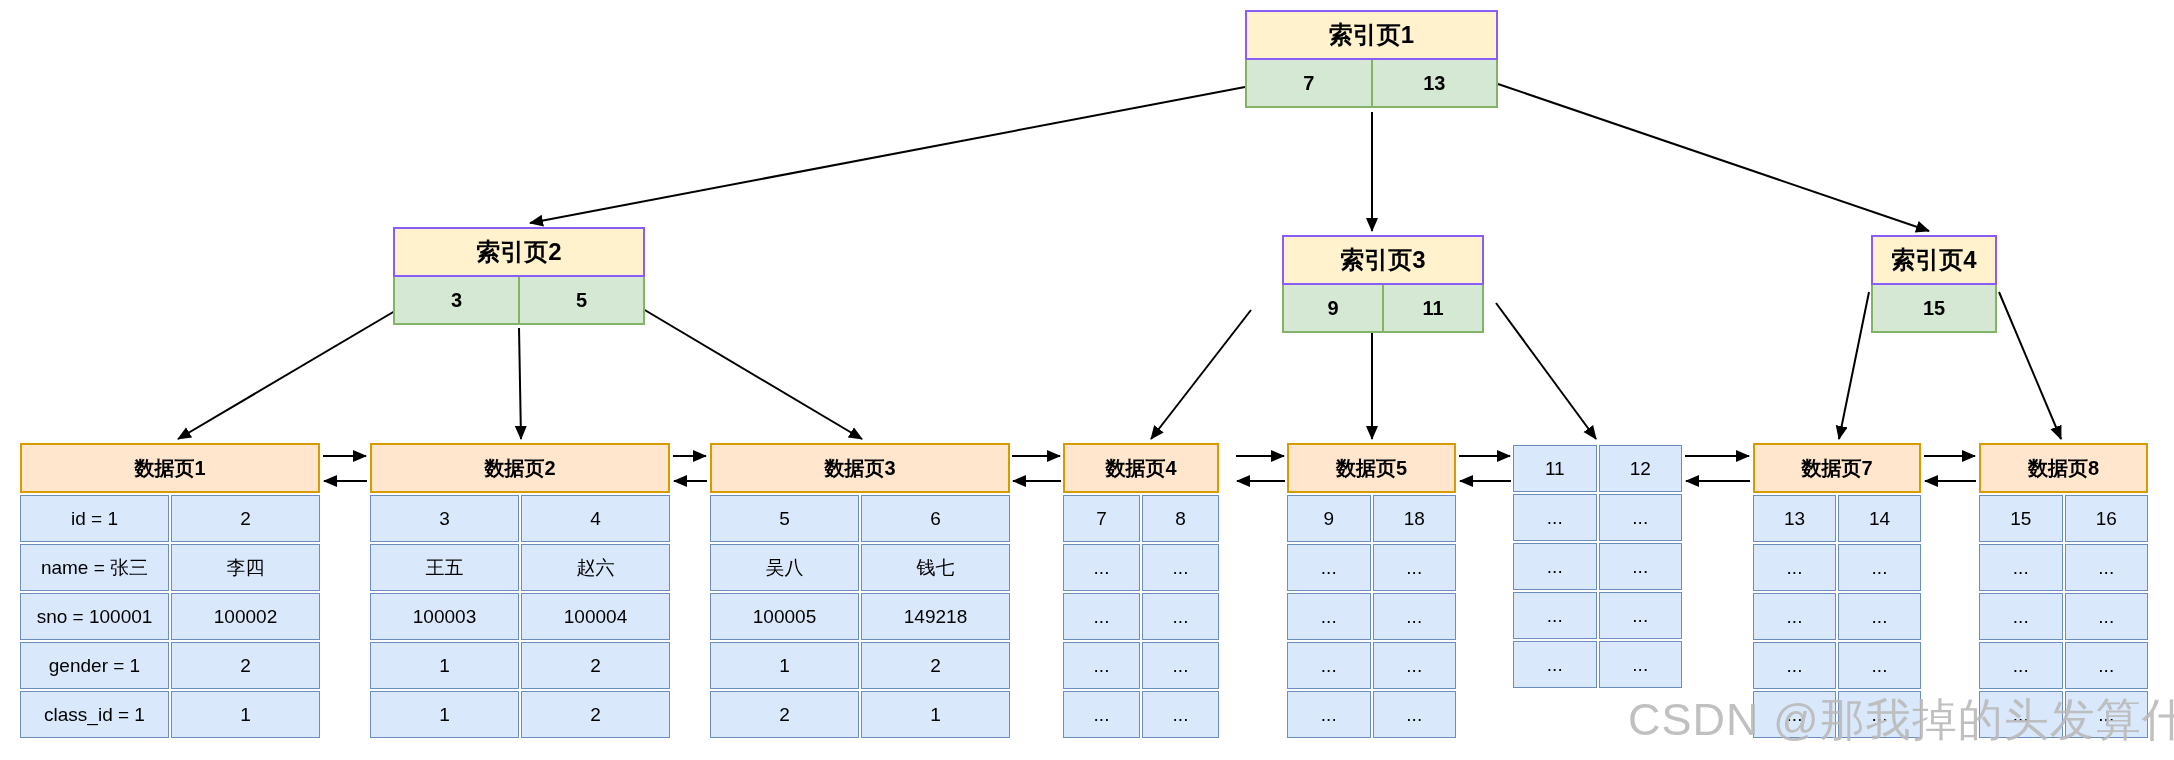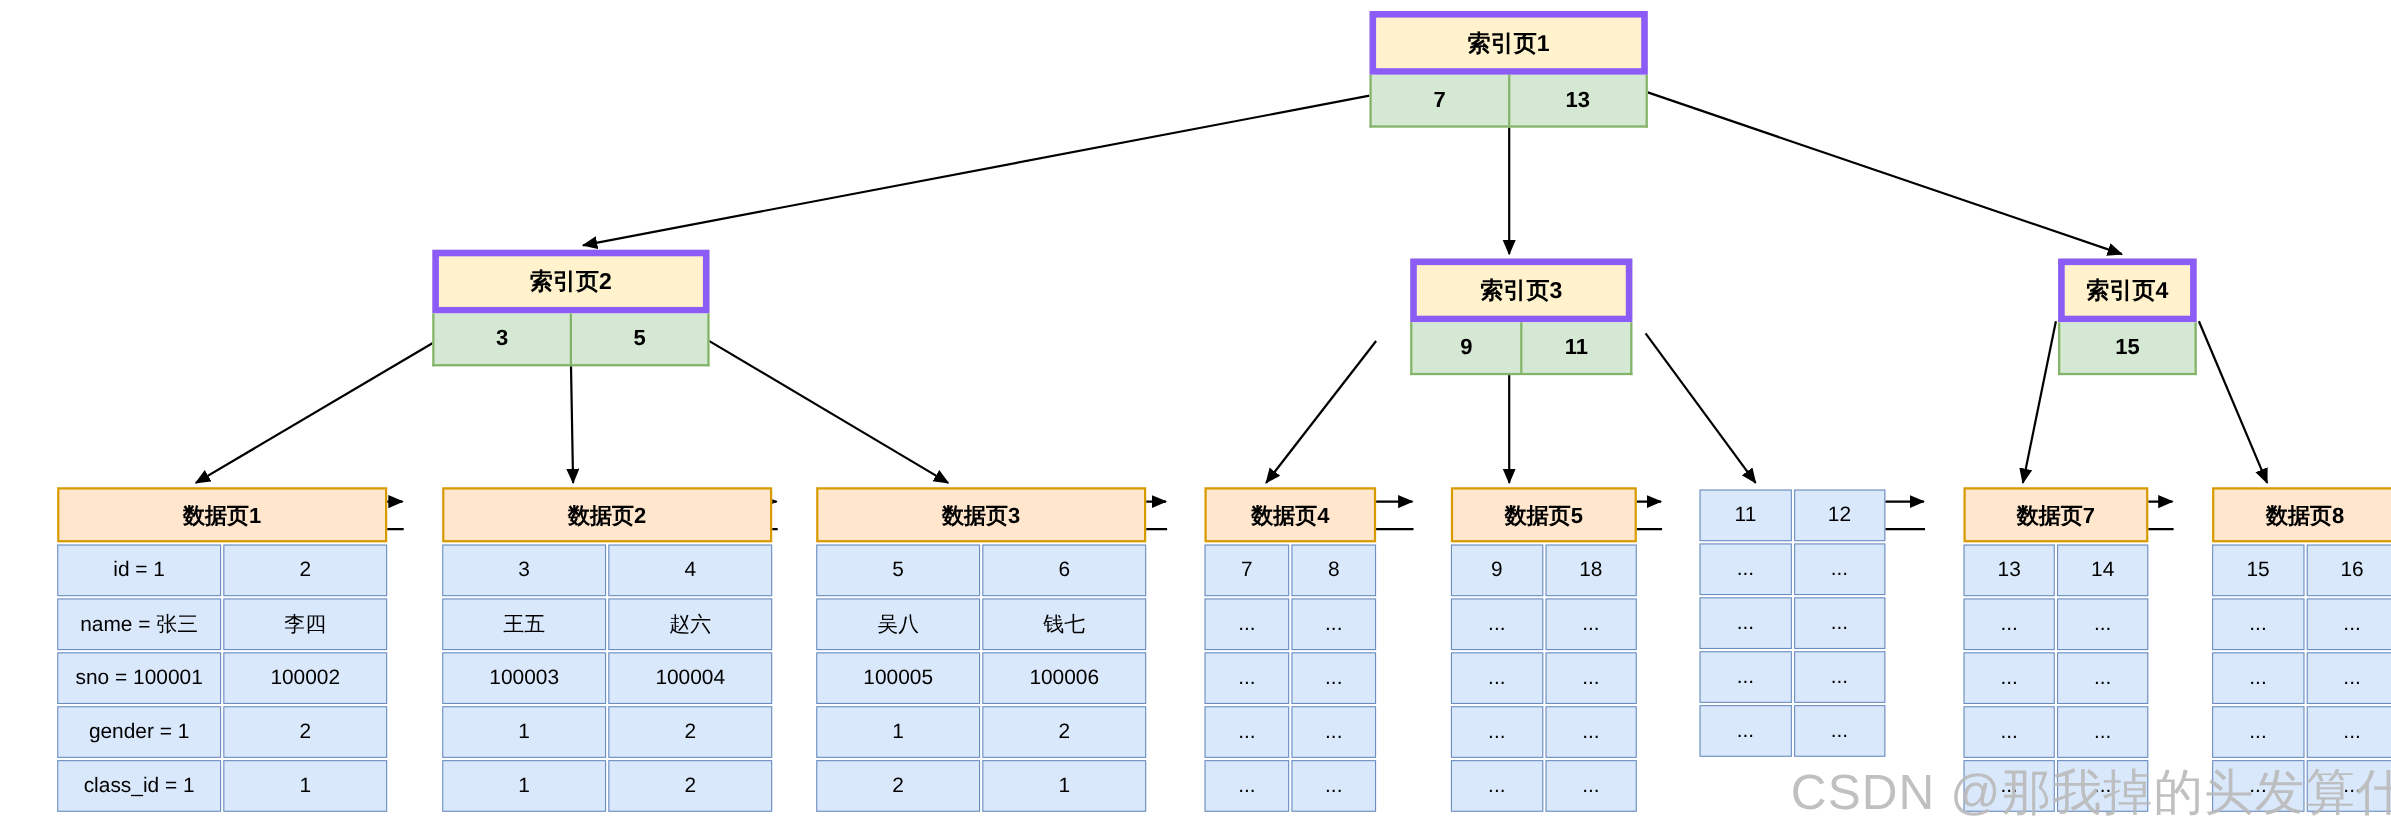--- a/index.html
+++ b/index.html
@@ -5,35 +5,35 @@
   html,body{margin:0;padding:0;background:#fff;}
   #canvas{
     position:relative;width:2174px;height:760px;background:#fff;overflow:hidden;
     font-family:"Liberation Sans","DejaVu Sans",sans-serif;color:#000;
   }
   svg.arrows{position:absolute;left:0;top:0;width:2174px;height:760px;pointer-events:none;}
 
   
   .index-page{position:absolute;}
   .ip-header{
-    background:#FFF2CC;border:6px solid #8b5cf6;height:46px;
+    background:#FFF2CC;border:2px solid #8b5cf6;height:46px;
     display:flex;align-items:center;justify-content:center;
-    font-size:21px;font-weight:bold;
+    font-size:24px;font-weight:bold;
   }
   .ip-keys{
     display:flex;background:#D5E8D4;border:2px solid #82B366;border-top:none;height:46px;
   }
   .ip-key{
     flex:1;display:flex;align-items:center;justify-content:center;
     font-size:20px;font-weight:bold;border-left:2px solid #82B366;
   }
   .ip-key:first-child{border-left:none;}
 
   
-  .data-page{position:absolute;margin-left:32px;}
+  .data-page{position:absolute;}
   .dp-header{
     background:#FFE6CC;border:2px solid #D79B00;height:46px;
     display:flex;align-items:center;justify-content:center;
     font-size:20px;font-weight:bold;
   }
   .dp-grid{
     display:grid;grid-template-columns:1fr 1fr;gap:2px;padding-top:2px;border-radius:27px;
   }
   .dp-cell{
     background:#DAE8FC;border:1.5px solid #6C8EBF;height:45px;
@@ -151,21 +151,21 @@
   </div>
 
   <div class="data-page" style="left:710px;top:443px;width:300px;">
     <div class="dp-header">数据页3</div>
     <div class="dp-grid">
       <div class="dp-cell">5</div>
       <div class="dp-cell">6</div>
       <div class="dp-cell">吴八</div>
       <div class="dp-cell">钱七</div>
       <div class="dp-cell">100005</div>
-      <div class="dp-cell">100006</div>
+      <div class="dp-cell">149218</div>
       <div class="dp-cell">1</div>
       <div class="dp-cell">2</div>
       <div class="dp-cell">2</div>
       <div class="dp-cell">1</div>
     </div>
   </div>
 
   <div class="data-page" style="left:1063px;top:443px;width:156px;">
     <div class="dp-header">数据页4</div>
     <div class="dp-grid">

